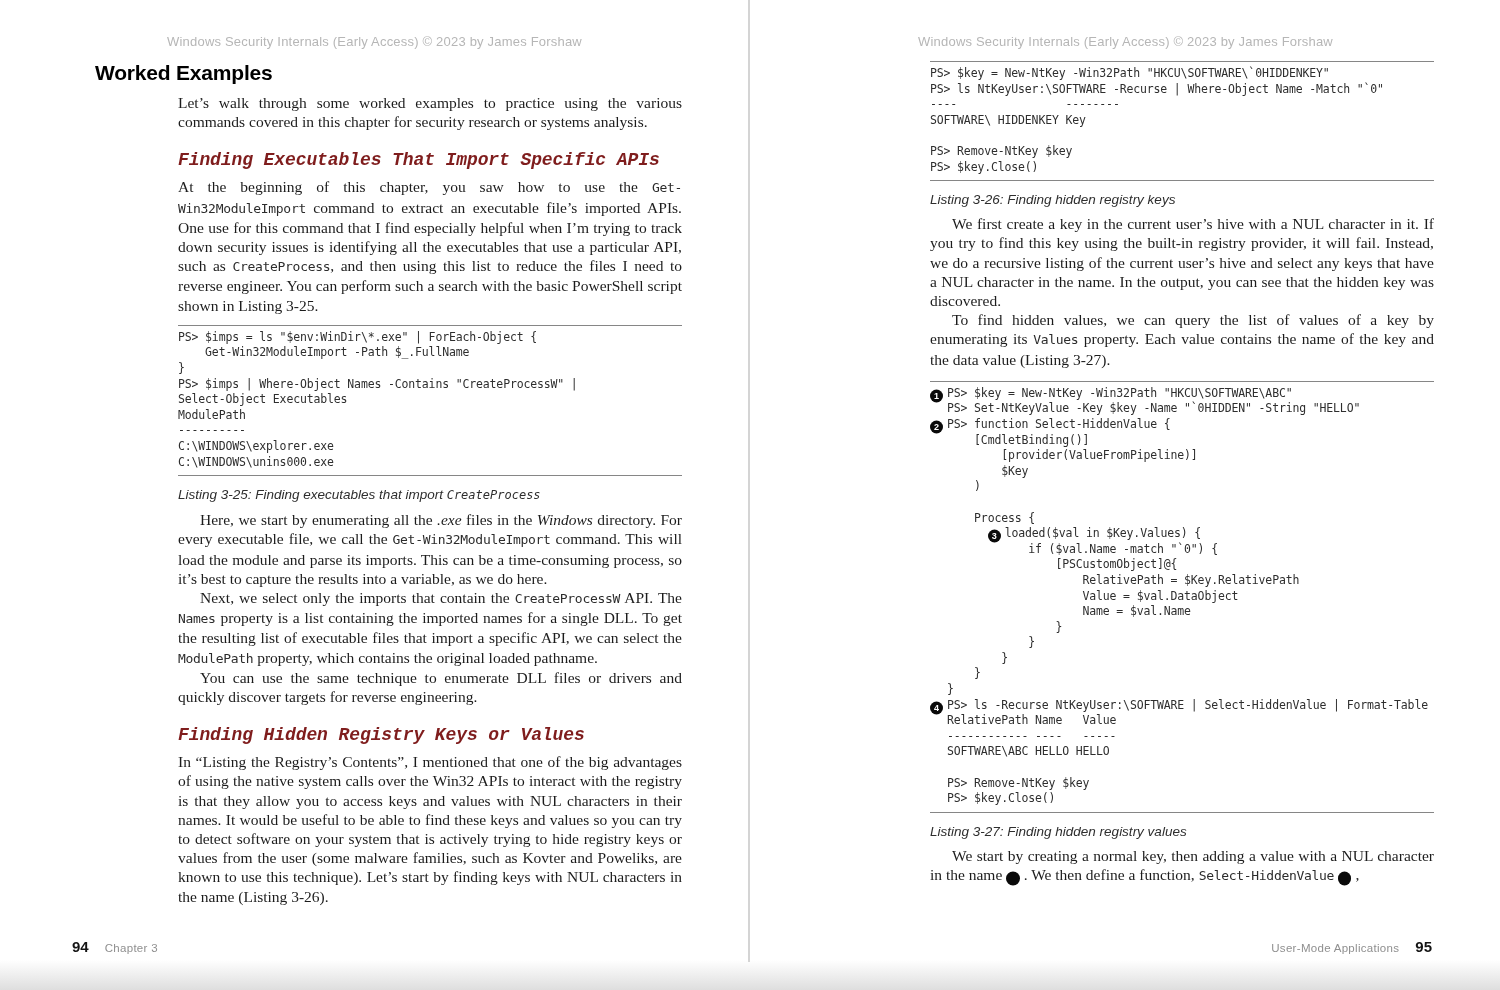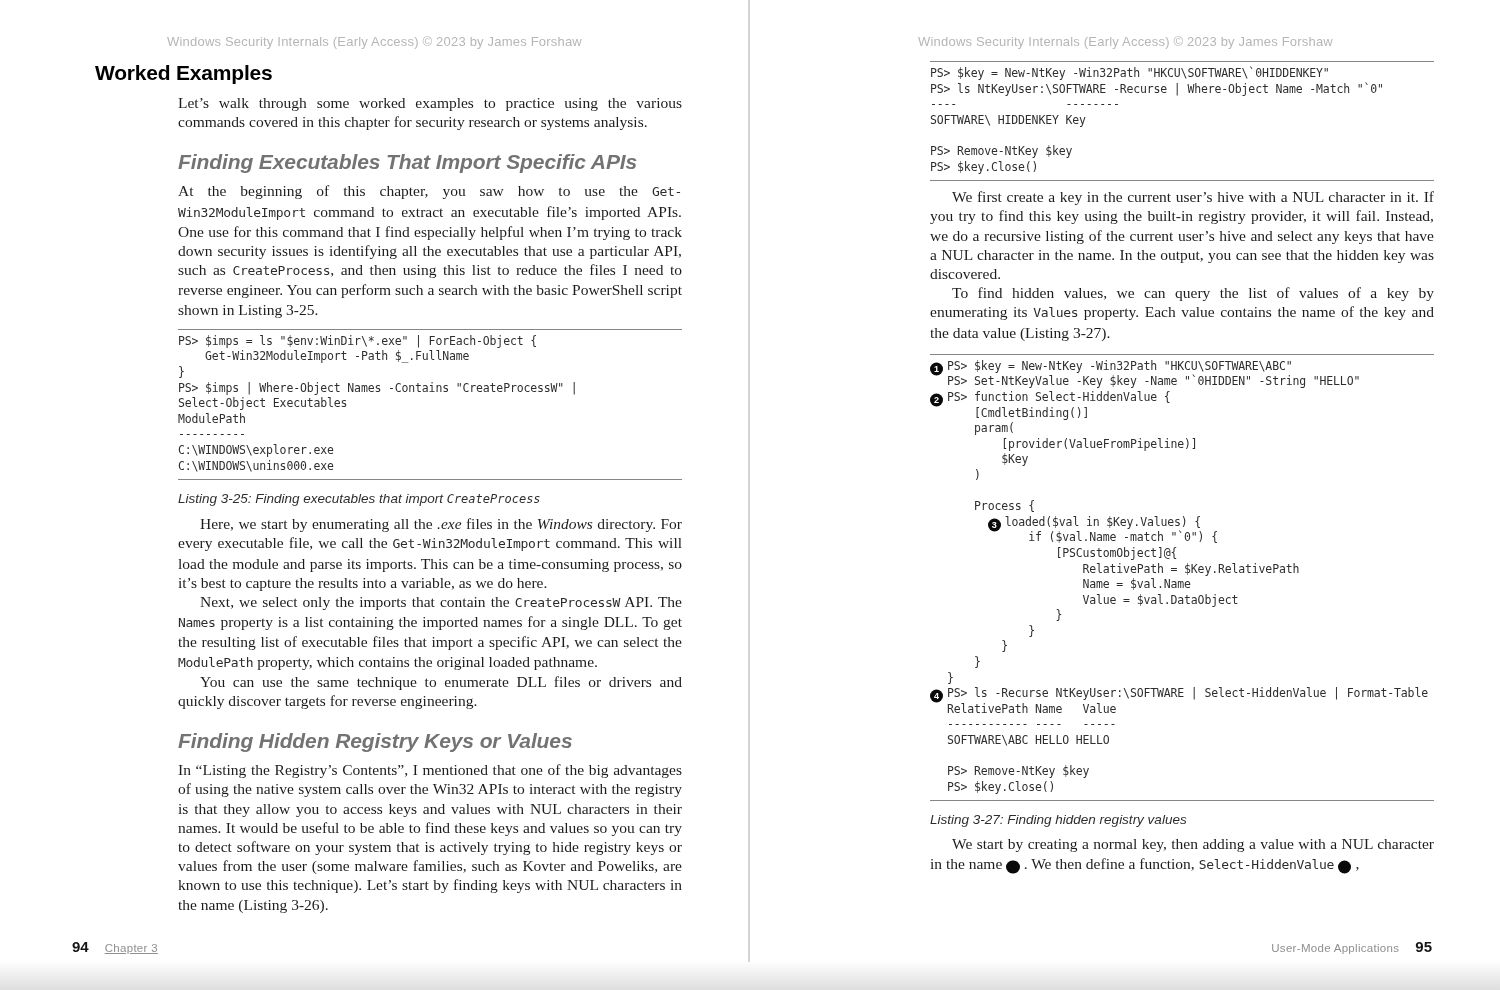--- a/index.html
+++ b/index.html
@@ -13,22 +13,22 @@
     background:linear-gradient(rgba(255,255,255,0),#dedede);pointer-events:none;}
 
   .running-head{margin-top:34px;text-align:center;
     font-family:"Liberation Sans",sans-serif;font-size:13px;color:#b6b6b6;letter-spacing:.2px;}
 
   h1.chapter-h{margin:12px 0 8px 95px;font-family:"Liberation Sans",sans-serif;
     font-weight:bold;font-size:21px;letter-spacing:-.2px;color:#000;}
   .col{margin-left:178px;width:504px;}
   .page-right .col{margin-left:179px;}
 
-  h2.sub-h{margin:19px 0 7px 0;font-family:Liberation Sans, sans-serif;
-    font-weight:bold;font-style:italic;font-size:21px;letter-spacing:-.1px;color:#737373;}
+  h2.sub-h{margin:19px 0 7px 0;font-family:Liberation Mono, monospace;
+    font-weight:bold;font-style:italic;font-size:18px;letter-spacing:-.1px;color:#7f1d1d;}
 
   p.body-par{margin:0;font-size:15.5px;line-height:19.2px;text-align:justify;color:#1c1c1c;}
   p.body-par.first-gap{margin-top:6px;}
   p.body-par.indent{text-indent:22px;}
   p.body-par .mono{font-family:"DejaVu Sans Mono",monospace;font-size:13px;letter-spacing:-.3px;color:#2c2c2c;}
   p.body-par .ital{font-style:italic;}
 
   .listing{margin-top:10px;border-top:1.5px solid #868686;border-bottom:1.5px solid #868686;
     padding:4px 0 5px 0;}
   .code-line{position:relative;white-space:pre;min-height:15.6px;line-height:15.6px;
@@ -41,21 +41,21 @@
   p.body-par .bullet{width:13.5px;height:13.5px;border-radius:7px;font-size:9.5px;line-height:13.5px;}
 
   p.caption{margin:10px 0 0 0;font-family:"Liberation Sans",sans-serif;font-style:italic;
     font-size:13.5px;line-height:17px;color:#2e2e2e;}
   p.caption .mono{font-family:"DejaVu Sans Mono",monospace;font-size:12px;font-style:italic;}
 
   .footer{position:absolute;top:938px;font-family:"Liberation Sans",sans-serif;}
   .footer .pagenum{font-weight:bold;font-size:15px;color:#141414;}
   .footer .foot-label{font-size:11.5px;color:#8f8f8f;letter-spacing:.3px;}
   .footer-left{left:72px;}
-  .footer-left .foot-label{margin-left:16px;text-decoration:underline;}
+  .footer-left .foot-label{margin-left:16px;}
   .footer-right{right:68px;text-align:right;}
   .footer-right .pagenum{margin-left:16px;}
 </style>
 </head>
 <body>
 
 <div class="spread">
 
   <div class="page page-left">
     <div class="running-head">Windows Security Internals (Early Access) © 2023 by James Forshaw</div>
@@ -108,42 +108,42 @@
         <div>
             <div class="code-line"><span>PS&gt; $key = New-NtKey -Win32Path "HKCU\SOFTWARE\`0HIDDENKEY"</span></div>
             <div class="code-line"><span>PS&gt; ls NtKeyUser:\SOFTWARE -Recurse | Where-Object Name -Match "`0"</span></div>
             <div class="code-line"><span>----                --------</span></div>
             <div class="code-line"><span>SOFTWARE\ HIDDENKEY Key</span></div>
             <div class="code-line">&nbsp;</div>
             <div class="code-line"><span>PS&gt; Remove-NtKey $key</span></div>
             <div class="code-line"><span>PS&gt; $key.Close()</span></div>
           </div>
       </div>
+      <p class="caption"><span>Listing 3-26: Finding hidden registry keys</span></p>
 
       <p class="body-par first-gap indent"><span>We first create a key in the current user’s hive with a NUL character in it. If you try to find this key using the built-in registry provider, it will fail. Instead, we do a recursive listing of the current user’s hive and select any keys that have a NUL character in the name. In the output, you can see that the hidden key was discovered.</span></p>
       <p class="body-par indent"><span>To find hidden values, we can query the list of values of a key by enumerating its </span><span class="mono">Values</span><span> property. Each value contains the name of the key and the data value (Listing 3-27).</span></p>
 
       <div class="listing" style="margin-top:12px;">
         <div>
             <div class="code-line"><span class="bullet">1</span><span>PS&gt; $key = New-NtKey -Win32Path "HKCU\SOFTWARE\ABC"</span></div>
             <div class="code-line"><span class="code-pad"></span><span>PS&gt; Set-NtKeyValue -Key $key -Name "`0HIDDEN" -String "HELLO"</span></div>
             <div class="code-line"><span class="bullet">2</span><span>PS&gt; function Select-HiddenValue {</span></div>
             <div class="code-line"><span class="code-pad"></span><span>    [CmdletBinding()]</span></div>
-            <div class="code-line"><span class="code-pad"></span><span>    param(</span></div>
             <div class="code-line"><span class="code-pad"></span><span>        [provider(ValueFromPipeline)]</span></div>
             <div class="code-line"><span class="code-pad"></span><span>        $Key</span></div>
             <div class="code-line"><span class="code-pad"></span><span>    )</span></div>
             <div class="code-line">&nbsp;</div>
             <div class="code-line"><span class="code-pad"></span><span>    Process {</span></div>
             <div class="code-line"><span class="code-pad"></span><span>      </span><span class="bullet">3</span><span>loaded($val in $Key.Values) {</span></div>
             <div class="code-line"><span class="code-pad"></span><span>            if ($val.Name -match "`0") {</span></div>
             <div class="code-line"><span class="code-pad"></span><span>                [PSCustomObject]@{</span></div>
             <div class="code-line"><span class="code-pad"></span><span>                    RelativePath = $Key.RelativePath</span></div>
+            <div class="code-line"><span class="code-pad"></span><span>                    Value = $val.DataObject</span></div>
             <div class="code-line"><span class="code-pad"></span><span>                    Name = $val.Name</span></div>
-            <div class="code-line"><span class="code-pad"></span><span>                    Value = $val.DataObject</span></div>
             <div class="code-line"><span class="code-pad"></span><span>                }</span></div>
             <div class="code-line"><span class="code-pad"></span><span>            }</span></div>
             <div class="code-line"><span class="code-pad"></span><span>        }</span></div>
             <div class="code-line"><span class="code-pad"></span><span>    }</span></div>
             <div class="code-line"><span class="code-pad"></span><span>}</span></div>
             <div class="code-line"><span class="bullet">4</span><span>PS&gt; ls -Recurse NtKeyUser:\SOFTWARE | Select-HiddenValue | Format-Table</span></div>
             <div class="code-line"><span class="code-pad"></span><span>RelativePath Name   Value</span></div>
             <div class="code-line"><span class="code-pad"></span><span>------------ ----   -----</span></div>
             <div class="code-line"><span class="code-pad"></span><span>SOFTWARE\ABC HELLO HELLO</span></div>
             <div class="code-line">&nbsp;</div>

